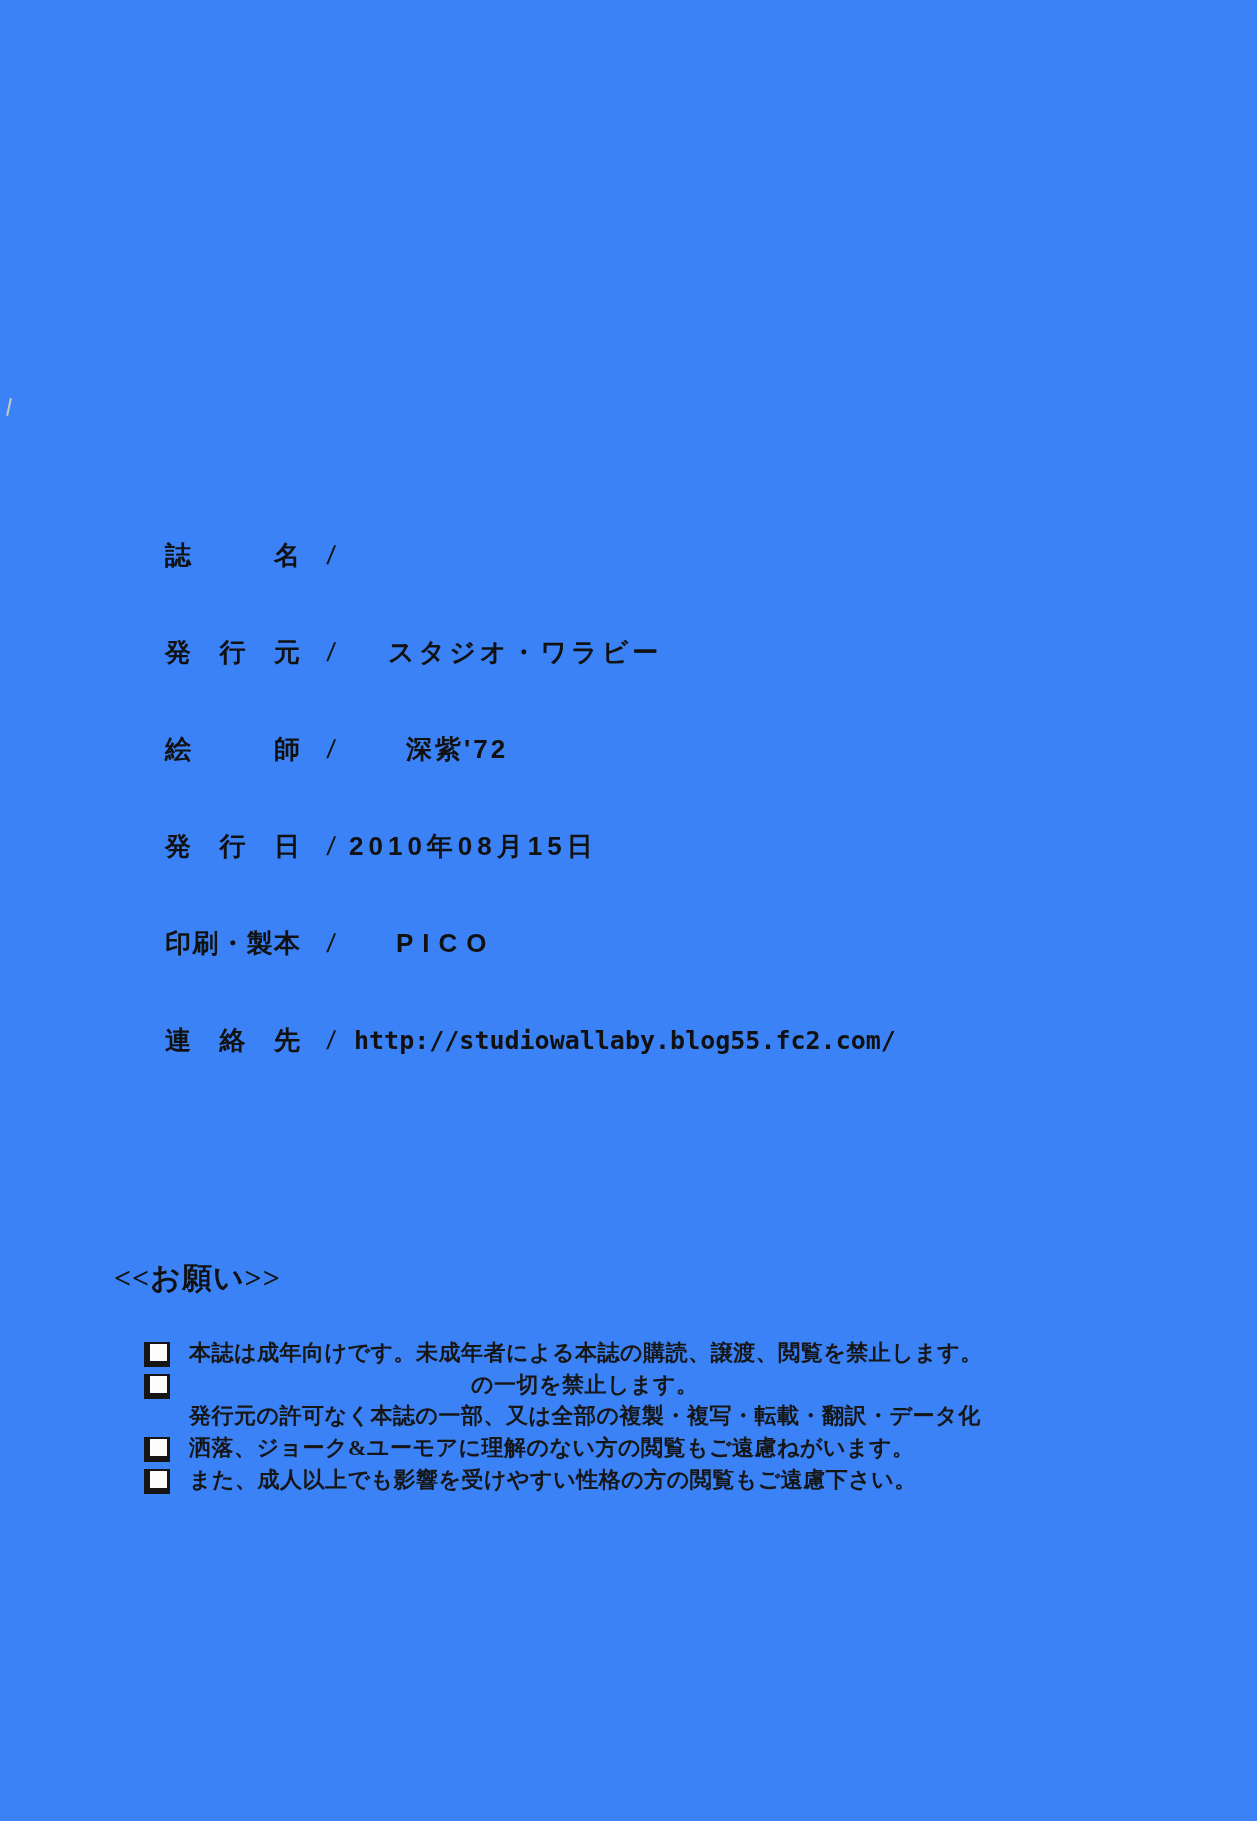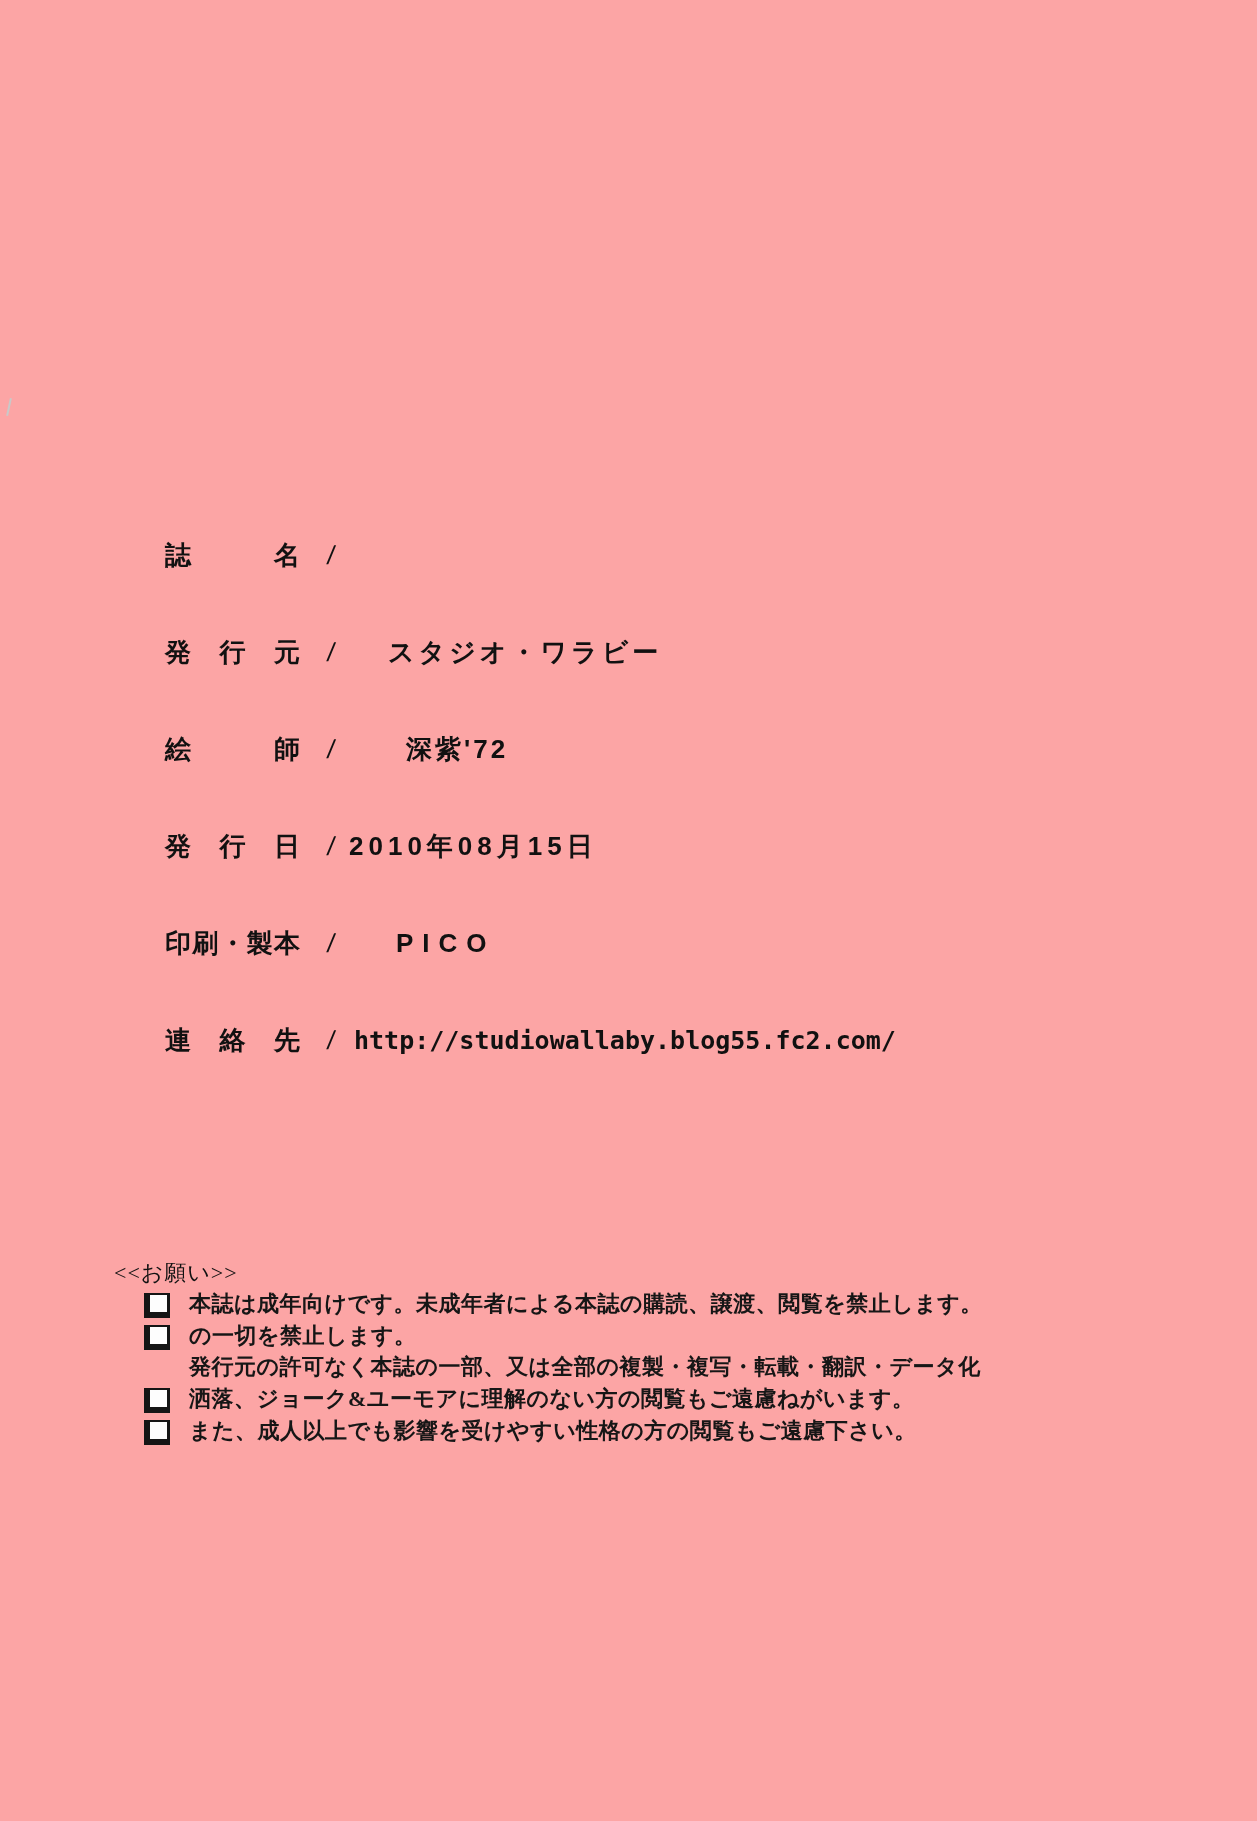--- a/index.html
+++ b/index.html
@@ -5,21 +5,21 @@
   html, body {
     margin: 0;
     padding: 0;
     background: #e8e8e8;
   }
   .page {
     position: relative;
     width: 1257px;
     height: 1821px;
     margin: 0 auto;
-    background: #fca5a5;
+    background: #3b82f6;
     overflow: hidden;
     font-family: "Liberation Sans", "DejaVu Sans", sans-serif;
     color: #111;
   }
   
   .scan-artifact {
     position: absolute;
     left: 8px;
     top: 398px;
     width: 2px;
@@ -80,23 +80,24 @@
 
   
   .notice {
     position: absolute;
     left: 114px;
     top: 1258px;
     width: 1030px;
     font-family: "Liberation Serif", "DejaVu Serif", serif;
   }
   .n-heading {
-    font-size: 22px;
-    font-weight: normal;
+    font-size: 30px;
+    font-weight: bold;
     letter-spacing: 1px;
+    margin-bottom: 38px;
   }
   .n-item {
     display: flex;
     align-items: flex-start;
     margin-left: 30px;
     margin-bottom: 1px;
   }
   .checkbox {
     flex: 0 0 auto;
     width: 17px;
@@ -108,20 +109,21 @@
     border-bottom: 6px solid #151515;
     background: #fdfdfd;
   }
   .n-text {
     margin-left: 19px;
     font-size: 22px;
     line-height: 31px;
     font-weight: bold;
     letter-spacing: 0.5px;
     color: #161616;
+    text-align: center;
   }
 </style>
 </head>
 <body>
 
 <div class="page">
   <div class="scan-artifact"></div>
 
   <div class="colophon">
 

